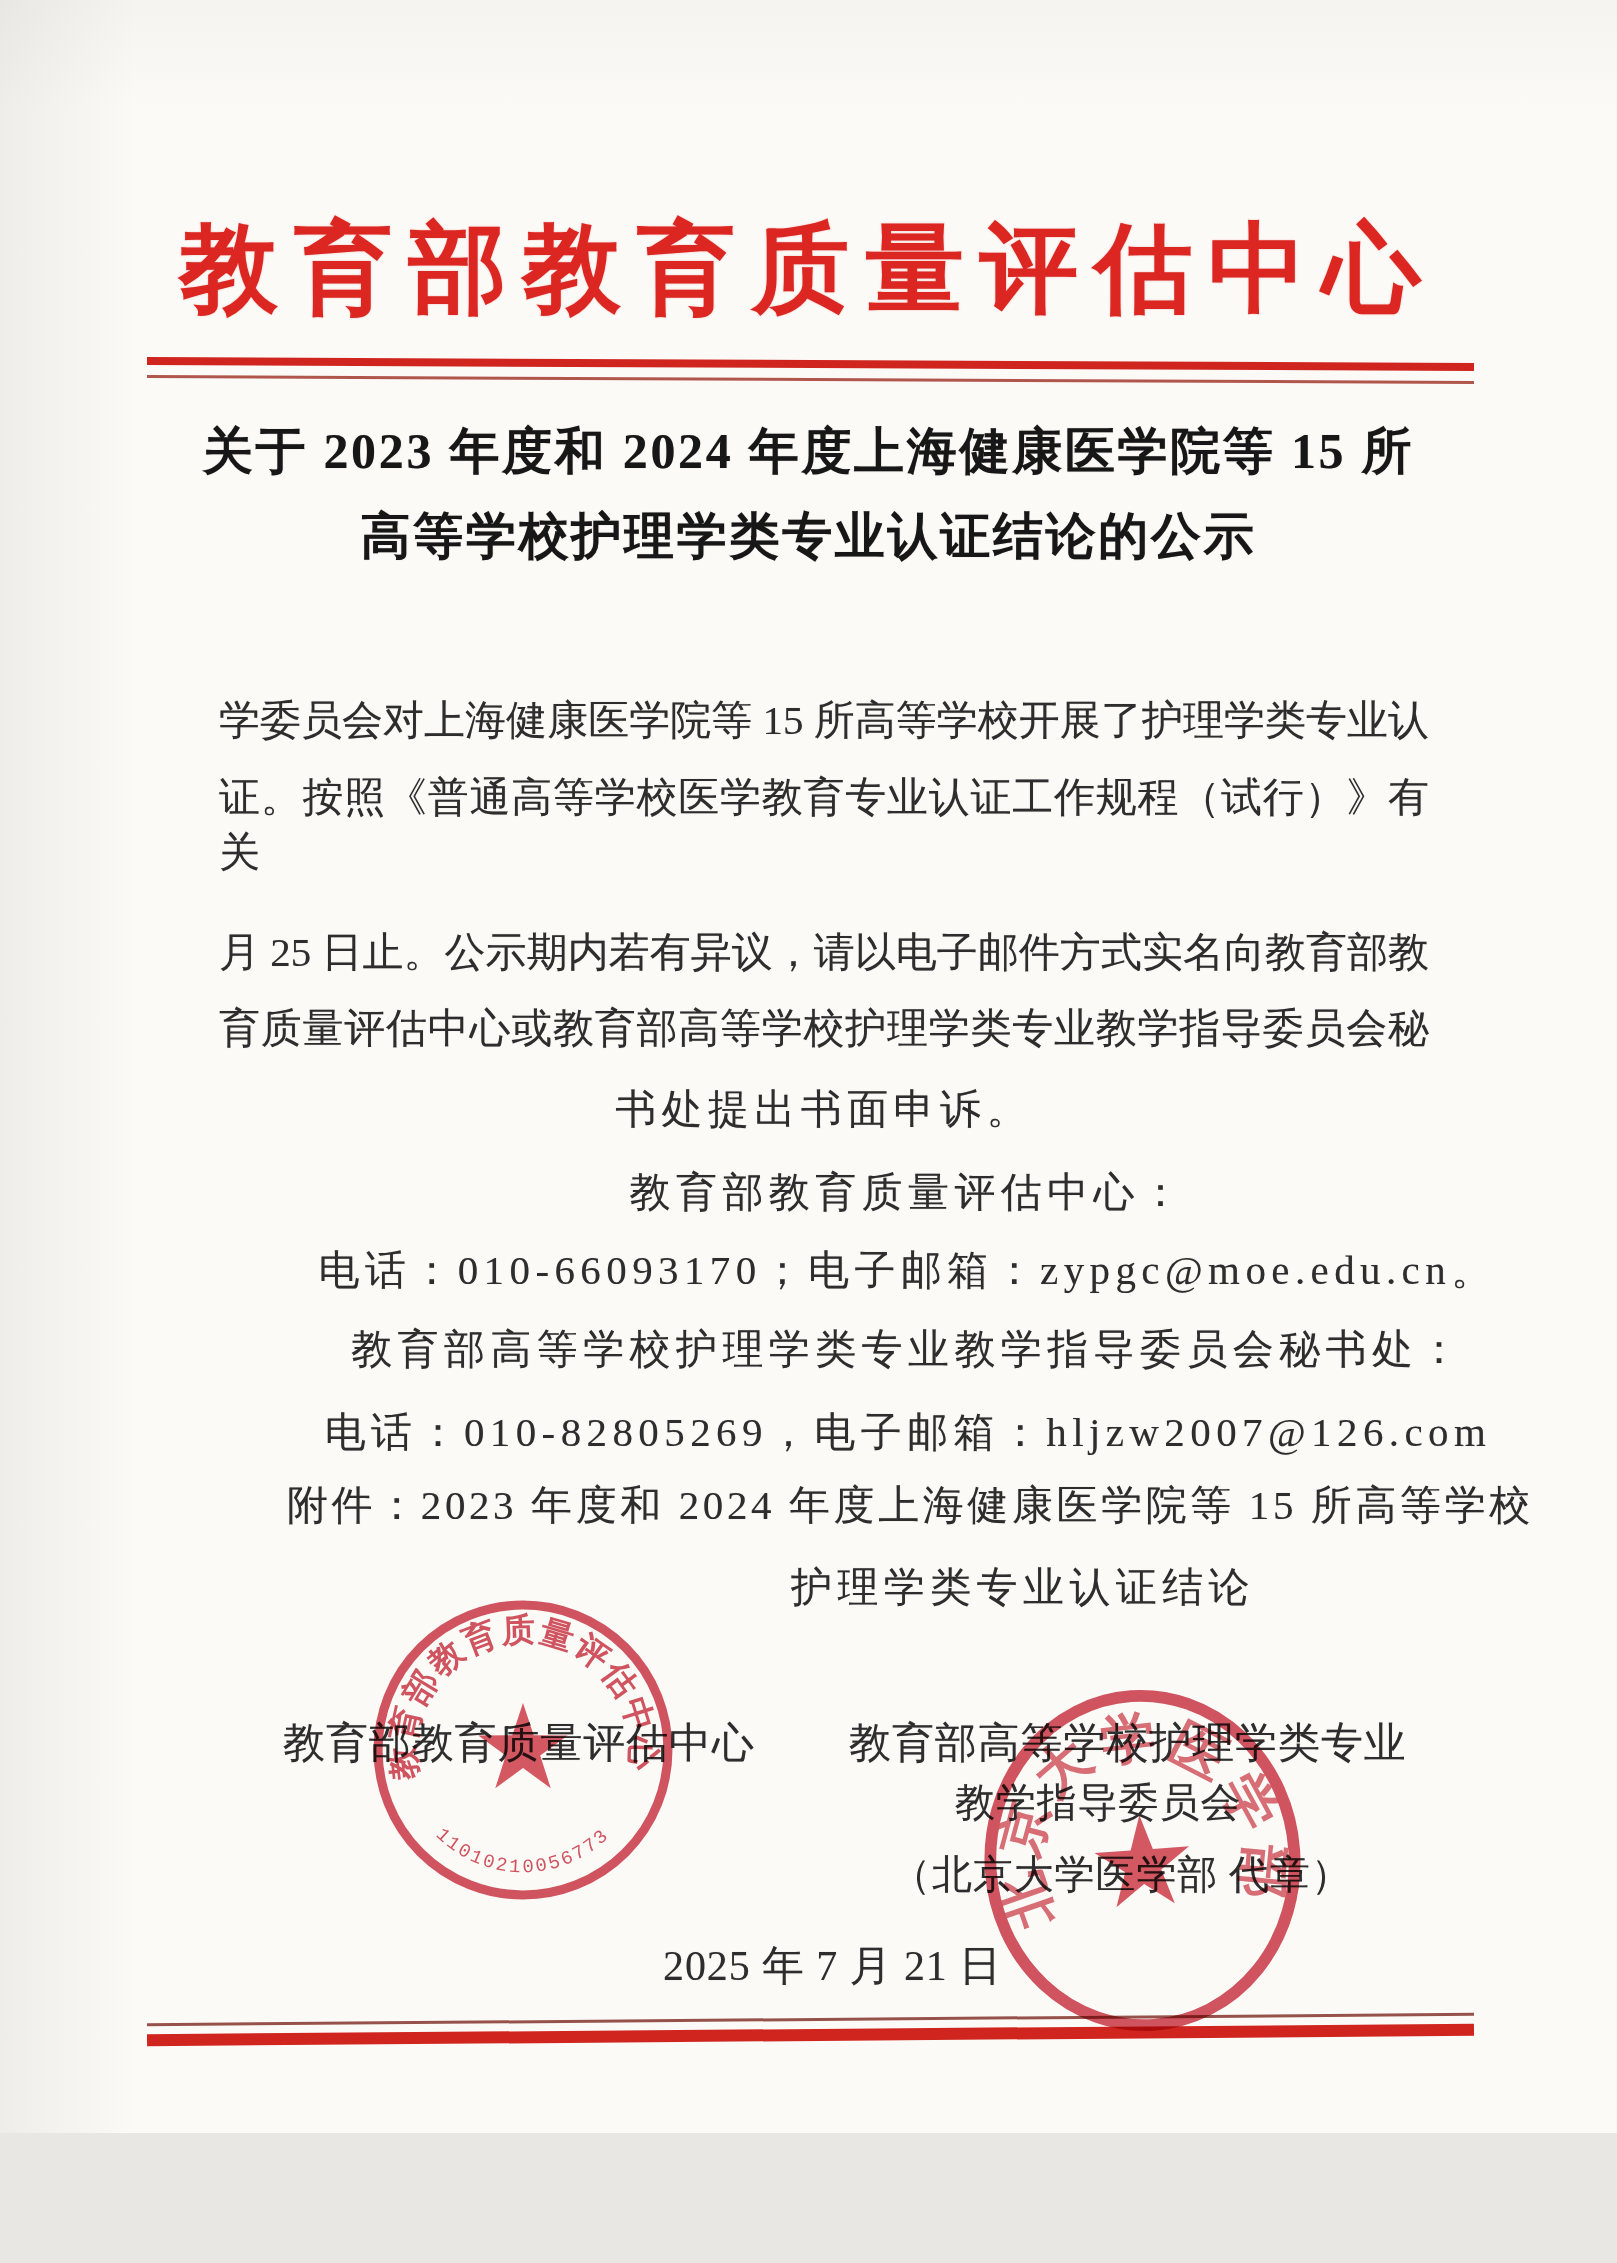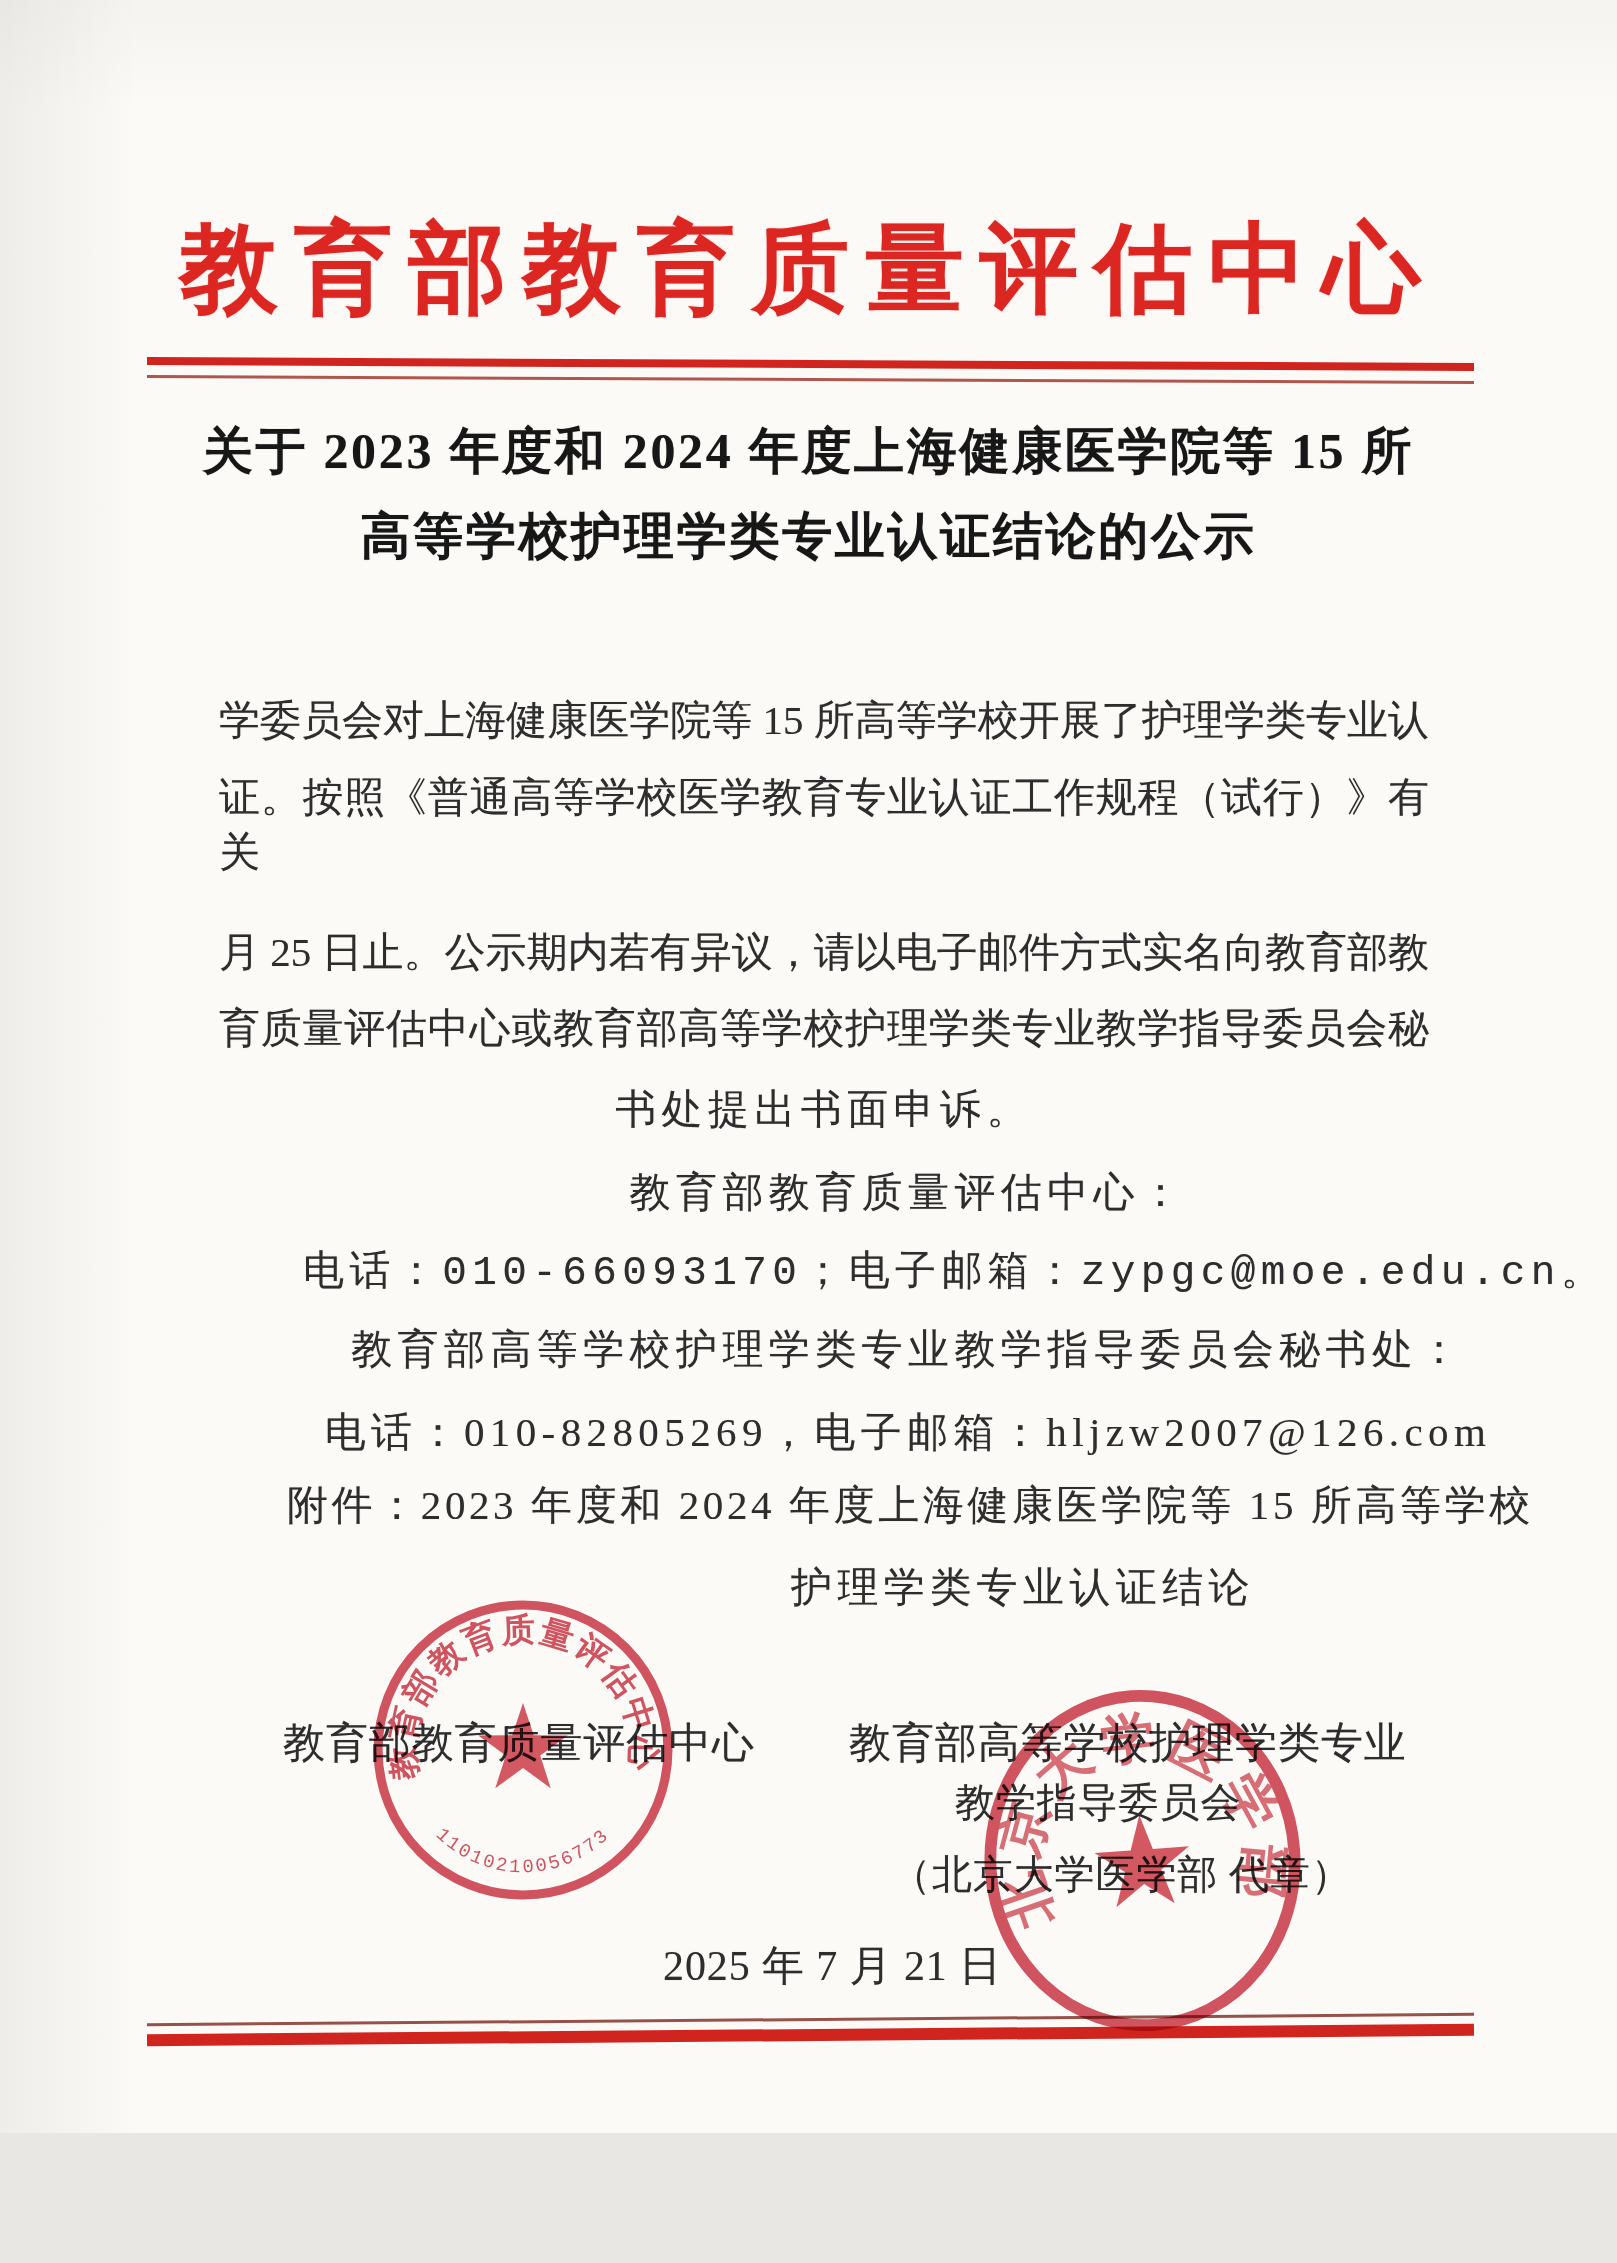--- a/index.html
+++ b/index.html
@@ -49,21 +49,21 @@
   }
   .bl.just{letter-spacing:0;white-space:normal;text-align:justify;text-align-last:justify;}
   .ln1{top:615px;text-indent:80px;}
   .ln2{top:693px;}
   .ln3{top:770px;}
   .ln4{top:846px;}
   .ln5{top:925px;}
   .ln6{top:1001px;}
   .ln7{top:1082px;}
   .ln8{top:1165px;padding-left:84px;}
-  .ln9{top:1243px;padding-left:84px;font-family:Liberation Mono, monospace;}
+  .ln9{top:1243px;padding-left:84px;}
   .ln10{top:1322px;padding-left:84px;}
   .ln11{top:1405px;padding-left:84px;}
   .ln12{top:1478px;padding-left:68px;letter-spacing:3.6px;}
   .ln13{top:1560px;padding-left:199px;}
 
   .sig{
     position:absolute;font-size:42px;color:#2d2d2d;
     letter-spacing:0.9px;white-space:nowrap;
     text-shadow:0 0 0.9px rgba(0,0,0,.28);
     z-index:3;

